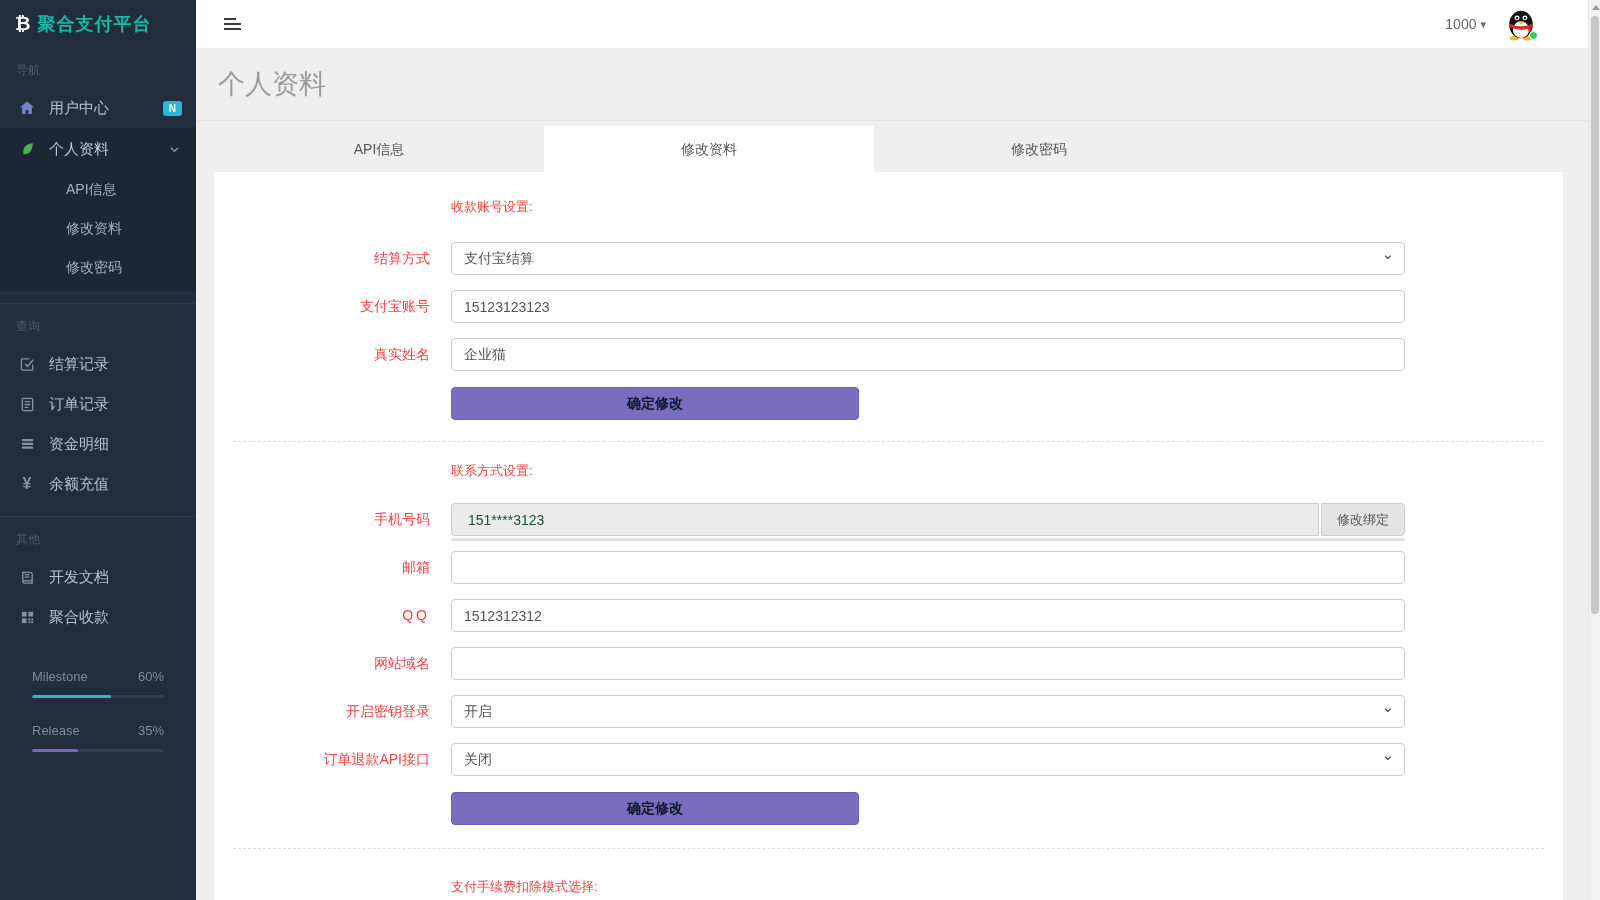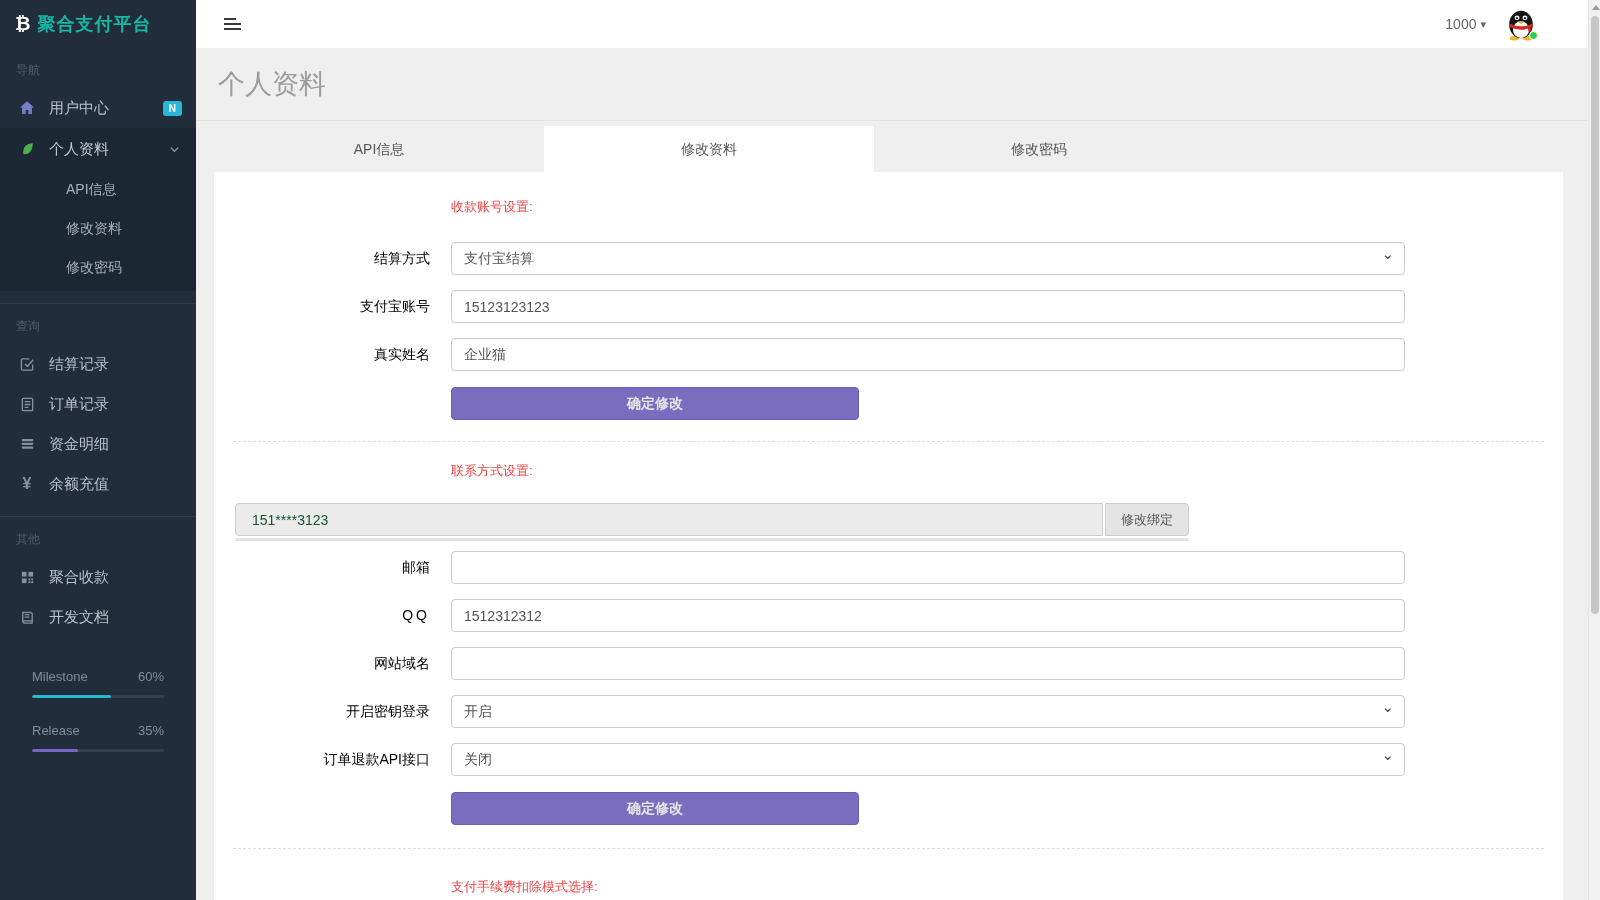--- a/index.html
+++ b/index.html
@@ -50,30 +50,30 @@
   .page-title { color:#9b9b9b; font-size:27px; padding-left:22px; font-weight:400; }
 
   .tabs { display:flex; margin:5px 0 0 18px; width:990px; height:46px; }
   .tab { width:330px; text-align:center; line-height:46px; font-size:14px; color:#555; cursor:pointer; }
   .tab.active { background:#fff; }
 
   .panel { margin-left:18px; width:1349px; height:728px; background:#fff; overflow:hidden; }
   .sec-heading { margin:26px 16px 0 237px; font-size:13px; color:#ef4444; font-weight:400; }
   .form-row { display:flex; align-items:flex-start; margin-top:15px; }
   .form-row.first { margin-top:26px; }
-  .row-label { width:216px; text-align:right; color:#000000; font-size:14px; line-height:33px; flex-shrink:0; }
+  .row-label { width:216px; text-align:right; color:#ef4444; font-size:14px; line-height:33px; flex-shrink:0; }
   .row-control { margin-left:21px; width:954px; position:relative; }
   .ctl-input { width:100%; height:33px; border:1px solid #ccc; border-radius:4px; padding:0 12px; font-size:14px; color:#555; background:#fff; outline:none; font-family:inherit; }
   .ctl-select { width:100%; height:33px; border:1px solid #ccc; border-radius:4px; padding:0 30px 0 12px; font-size:14px; color:#555; background:#fff; line-height:31px; cursor:pointer; position:relative; }
   .select-caret { position:absolute; right:11px; top:3px; color:#444; font-size:15px; pointer-events:none; }
   .input-group { display:flex; }
   .ctl-input.disabled { background:#ebebeb; color:#14532d; flex:1; border-radius:4px 0 0 4px;padding-left:16px; }
   .bind-btn { width:84px; height:33px; margin-left:2px; background:#e4e4e4; border:1px solid #ccc; border-radius:0 4px 4px 0; font-size:13px; color:#555; text-align:center; line-height:31px; cursor:pointer; }
   .hscroll { margin-top:2px; height:3px; width:100%; background:#e1e1e1; border-radius:2px; }
-  .submit-btn { display:block; margin:16px 0 0 237px; width:408px; height:33px; background:#7a6cbe; border:1px solid #6c5eb2; border-radius:4px; color:#e5e5e5; font-size:14px; font-weight:bold; text-align:center; line-height:31px; cursor:pointer; }
+  .submit-btn { display:block; margin:16px 0 0 237px; width:408px; height:33px; background:#7a6cbe; border:1px solid #6c5eb2; border-radius:4px; color:#0f172a; font-size:14px; font-weight:bold; text-align:center; line-height:31px; cursor:pointer; }
   .dashed-sep { margin:21px 19px 0 19px; border-top:1px dashed #ddd; height:0; }
   .dashed-sep.second { margin-top:23px; }
   .sec-heading.h2 { margin-top:20px; }
   .sec-heading.h3 { margin-top:29px; }
 
   
   .scrollbar { position:absolute; right:0; top:0; width:12px; height:900px; background:#f1f1f1; border-left:1px solid #e4e4e4; z-index:9; }
   .sb-arrow-up { position:absolute; top:5px; left:2.5px; width:0; height:0; border-left:4px solid transparent; border-right:4px solid transparent; border-bottom:5px solid #9a9a9a; }
   .sb-thumb { position:absolute; top:16px; left:1.5px; width:8px; height:598px; background:#c6c6c6; border-radius:5px; cursor:pointer; }
 </style>
@@ -151,40 +151,40 @@
     </div>
     <div class="nav-item">
       <span class="ni-icon yen-glyph">¥</span>
       <span class="ni-label">余额充值</span>
     </div>
 
     <div class="side-label bordered">其他</div>
 
     <div class="nav-item">
       <span class="ni-icon">
+        <svg width="15" height="15" viewBox="0 0 16 16" fill="none" stroke="currentColor" stroke-width="1.4">
+            <path d="M3 2.5h8a2 2 0 0 1 2 2V14H5a2 2 0 0 1-2-2z"></path>
+            <path d="M3 11.5h10M5 5h5M5 7.5h5"></path>
+          </svg>
+      </span>
+      <span class="ni-label">开发文档</span>
+    </div>
+    <div class="nav-item">
+      <span class="ni-icon">
         <svg width="15" height="15" viewBox="0 0 16 16" fill="currentColor">
             <rect x="2" y="2" width="5" height="5"></rect>
             <rect x="9" y="2" width="5" height="5"></rect>
             <rect x="2" y="9" width="5" height="5"></rect>
             <rect x="9" y="9" width="2" height="2"></rect>
             <rect x="12" y="9" width="2" height="2"></rect>
             <rect x="9" y="12" width="2" height="2"></rect>
             <rect x="12" y="12" width="2" height="2"></rect>
           </svg>
       </span>
       <span class="ni-label">聚合收款</span>
-    </div>
-    <div class="nav-item">
-      <span class="ni-icon">
-        <svg width="15" height="15" viewBox="0 0 16 16" fill="none" stroke="currentColor" stroke-width="1.4">
-            <path d="M3 2.5h8a2 2 0 0 1 2 2V14H5a2 2 0 0 1-2-2z"></path>
-            <path d="M3 11.5h10M5 5h5M5 7.5h5"></path>
-          </svg>
-      </span>
-      <span class="ni-label">开发文档</span>
     </div>
 
     <div class="progress-zone">
       <div class="p-block">
         <div class="p-row">
           <span>Milestone</span>
           <span>60%</span>
         </div>
         <div class="p-track">
           <div class="p-fill cyan" style="width: 60%;"></div>
@@ -268,20 +268,21 @@
         </div>
       </div>
 
       <div class="submit-btn">确定修改</div>
 
       <div class="dashed-sep"></div>
 
       <div class="sec-heading h2">联系方式设置:</div>
 
       <div class="form-row" style="margin-top:23px;">
+        <div class="row-label">手机号码</div>
         <div class="row-control">
           <div class="input-group">
             <input class="ctl-input disabled" disabled="" value="151****3123" style="">
             <div class="bind-btn">修改绑定</div>
           </div>
           <div class="hscroll"></div>
         </div>
       </div>
 
       <div class="form-row" style="margin-top:10px;">

